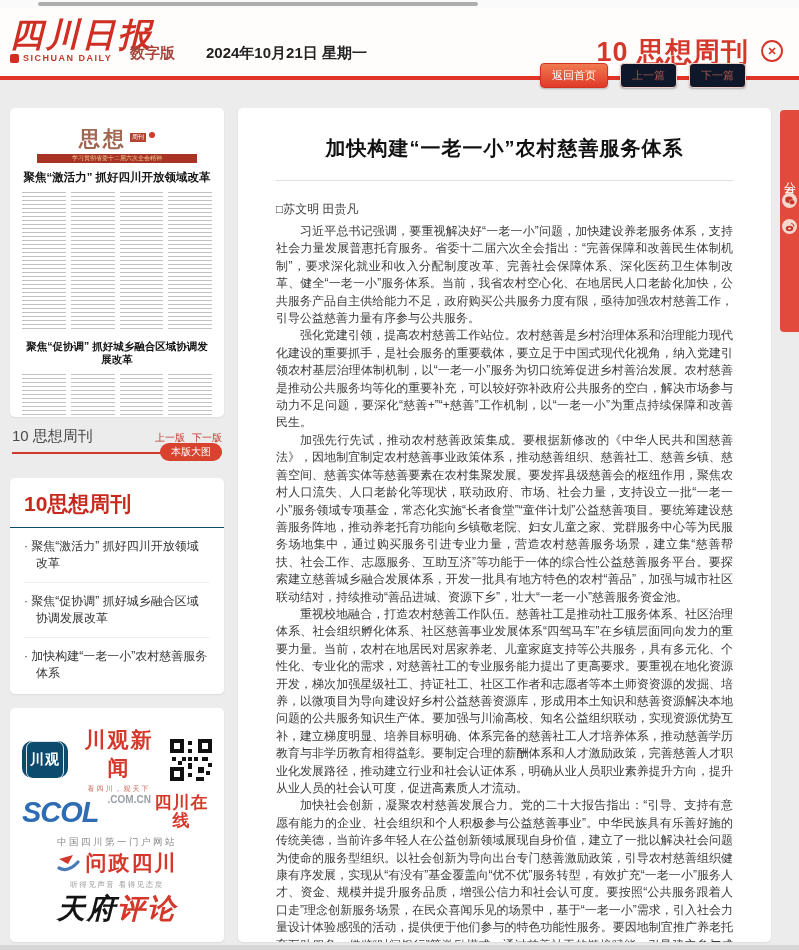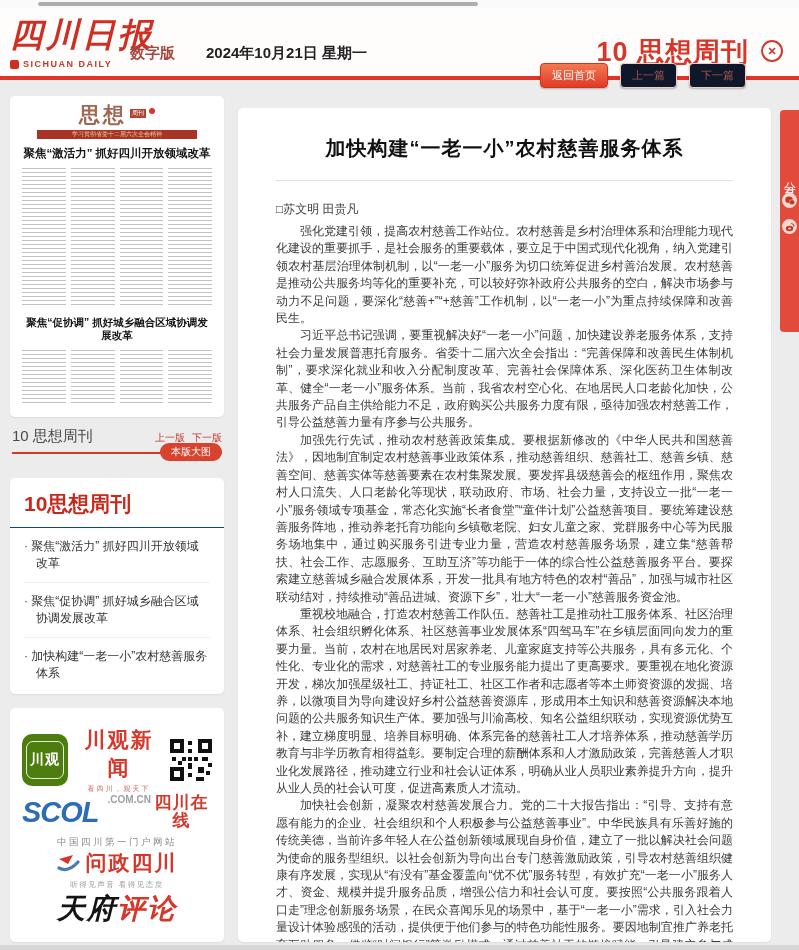--- a/index.html
+++ b/index.html
@@ -7,39 +7,39 @@
   .page { position:relative; width:799px; height:950px; background:#ececec; overflow:hidden; margin:0 auto; }
 
   
   .top-strip { position:absolute; top:0; left:0; right:0; height:8px; background:#fafafa; }
   .scroll-artifact { position:absolute; top:2px; left:38px; width:440px; height:4px; background:#aeaeae; border-radius:3px; }
 
   
   .hdr { position:absolute; top:8px; left:0; right:0; height:68px; background:#fffdfc; }
   .brand { position:absolute; left:10px; top:9px; }
   .brand-cn { font-family:"Liberation Serif",serif; font-weight:bold; font-style:italic; color:#cf2f23; font-size:33px; line-height:36px; letter-spacing:3px; }
-  .brand-en { display:flex; align-items:center; gap:4px; color:#c0392b; font-size:9px; font-weight:bold; letter-spacing:1.5px; margin-top:6px; }
+  .brand-en { display:flex; align-items:center; gap:4px; color:#c0392b; font-size:9px; font-weight:bold; letter-spacing:1.5px; margin-top:0; }
   .seal { width:9px; height:9px; background:#cf2f23; border-radius:2px; }
   .edition { position:absolute; left:130px; top:36px; color:#a8453c; font-size:15px; font-weight:bold; }
   .date { position:absolute; left:206px; top:36px; color:#222; font-size:15px; font-weight:bold; }
   .section-title { position:absolute; right:50px; top:26px; color:#d5372a; font-size:27px; font-weight:bold; letter-spacing:1px; }
   .close-icon { position:absolute; right:16px; top:32px; width:22px; height:22px; border:2px solid #d5372a; border-radius:50%; color:#d5372a; display:flex; align-items:center; justify-content:center; font-size:11px; font-weight:bold; cursor:pointer; background:#fff; }
   .red-line { position:absolute; top:76px; left:0; right:0; height:4px; background:#e03428; }
   .nav-row { position:absolute; top:63px; left:540px; display:flex; gap:12px; z-index:5; }
   .btn { font-size:11px; padding:4px 11px; border-radius:4px; box-shadow:0 1px 2px rgba(0,0,0,.25); cursor:pointer; font-family:inherit; }
   .btn-filled { background:linear-gradient(#f07a50,#e03a28); color:#fff; border:1px solid #cf3322; }
   .btn-outline { background:#0f172a; color:#a3574c; border:1px solid #f0cdc5; }
 
   
   .content { position:absolute; top:92px; left:10px; right:0; bottom:8px; display:flex; align-items:stretch; }
   .card { background:#fff; border-radius:5px; box-shadow:0 1px 2px rgba(0,0,0,.07); }
 
   
   .sidebar { width:214px; flex:none; display:flex; flex-direction:column; }
-  .thumb-card { height:334px; margin-top:4px; padding:4px 12px; cursor:pointer; overflow:hidden; }
+  .thumb-card { height:334px; margin-top:16px; padding:16px 12px; cursor:pointer; overflow:hidden; }
   .np-head { display:flex; justify-content:center; align-items:flex-start; gap:3px; margin-top:4px; }
   .np-masthead { font-family:"Liberation Serif",serif; font-size:21px; color:#a06752; font-weight:bold; letter-spacing:3px; line-height:22px; }
   .np-tag { font-size:6px; color:#fff; background:#b5412f; padding:1px 2px; margin-top:5px; line-height:7px; }
   .np-dot { width:6px; height:6px; background:#cf3a2b; border-radius:50%; margin-top:4px; }
   .np-banner { width:84%; margin:4px auto 0; background:#a93425; color:#eccf92; font-size:6px; line-height:9px; text-align:center; white-space:nowrap; overflow:hidden; }
   .np-h1 { font-size:11.5px; font-weight:bold; color:#141414; text-align:center; margin-top:7px; line-height:14px; }
   .np-cols { display:flex; gap:5px; margin-top:8px; }
   .np-col { flex:1; background:repeating-linear-gradient(#c2c2c2 0 1px, transparent 1px 4px); }
   .np-cols-a .np-col { height:138px; }
   .np-cols-b .np-col { height:56px; }
@@ -55,21 +55,21 @@
 
   .list-card { margin-top:24px; padding:12px 14px 2px; }
   .list-title { font-size:21px; color:#c9291d; font-weight:bold; margin:0 -14px; padding:0 14px 9px; border-bottom:1px solid #0c4a6e; }
   .list-item { font-size:12px; color:#333; line-height:17px; padding:10px 0 10px 12px; text-indent:-12px; border-bottom:1px solid #f0f0f0; cursor:pointer; }
   .list-item:last-child { border-bottom:none; }
   .list-item::before { content:"· "; color:#333; }
 
   .partners-card { margin-top:14px; flex:1; padding:18px 12px 14px; display:flex; flex-direction:column; justify-content:space-between; align-items:center; }
   .partner { cursor:pointer; }
   .pt-cg { display:flex; align-items:center; gap:7px; width:100%; }
-  .cg-icon { width:46px; height:52px; background:#4d7c0f; border-radius:10px; flex:none; display:flex; align-items:center; justify-content:center; }
+  .cg-icon { width:46px; height:37px; background:#0c4a6e; border-radius:10px; flex:none; display:flex; align-items:center; justify-content:center; }
   .cg-icon-inner { width:38px; height:38px; border:1px solid rgba(255,255,255,.85); border-radius:7px; display:flex; align-items:center; justify-content:center; color:#fff; font-size:14px; font-weight:bold; letter-spacing:1px; }
   .cg-mid { flex:1; text-align:center; }
   .cg-name { color:#d5372a; font-size:21px; font-weight:bold; font-family:"Liberation Serif",serif; letter-spacing:2px; }
   .cg-tag { color:#c96a5c; font-size:7px; letter-spacing:2px; margin-top:2px; }
   .qr { width:42px; height:42px; flex:none; }
 
   .pt-scol { text-align:center; }
   .scol-row { display:flex; align-items:center; justify-content:center; gap:9px; }
   .scol-logo { color:#2e6db4; font-size:29px; font-weight:bold; font-style:italic; letter-spacing:-1px; }
   .scol-right { display:flex; flex-direction:row; align-items:flex-start; line-height:1.1; }
@@ -234,22 +234,22 @@
         <div class="partner pt-tf">
           <span class="tf-black">天府</span><span class="tf-red">评论</span>
         </div>
       </div>
     </aside>
 
     <article class="card article-card">
       <h1 class="art-title">加快构建“一老一小”农村慈善服务体系</h1>
       <div class="divider"></div>
       <div class="author">□苏文明 田贵凡</div>
+      <p class="para">习近平总书记强调，要重视解决好“一老一小”问题，加快建设养老服务体系，支持社会力量发展普惠托育服务。省委十二届六次全会指出：“完善保障和改善民生体制机制”，要求深化就业和收入分配制度改革、完善社会保障体系、深化医药卫生体制改革、健全“一老一小”服务体系。当前，我省农村空心化、在地居民人口老龄化加快，公共服务产品自主供给能力不足，政府购买公共服务力度有限，亟待加强农村慈善工作，引导公益慈善力量有序参与公共服务。</p>
       <p class="para">强化党建引领，提高农村慈善工作站位。农村慈善是乡村治理体系和治理能力现代化建设的重要抓手，是社会服务的重要载体，要立足于中国式现代化视角，纳入党建引领农村基层治理体制机制，以“一老一小”服务为切口统筹促进乡村善治发展。农村慈善是推动公共服务均等化的重要补充，可以较好弥补政府公共服务的空白，解决市场参与动力不足问题，要深化“慈善+”“+慈善”工作机制，以“一老一小”为重点持续保障和改善民生。</p>
-      <p class="para">习近平总书记强调，要重视解决好“一老一小”问题，加快建设养老服务体系，支持社会力量发展普惠托育服务。省委十二届六次全会指出：“完善保障和改善民生体制机制”，要求深化就业和收入分配制度改革、完善社会保障体系、深化医药卫生体制改革、健全“一老一小”服务体系。当前，我省农村空心化、在地居民人口老龄化加快，公共服务产品自主供给能力不足，政府购买公共服务力度有限，亟待加强农村慈善工作，引导公益慈善力量有序参与公共服务。</p>
       <p class="para">加强先行先试，推动农村慈善政策集成。要根据新修改的《中华人民共和国慈善法》，因地制宜制定农村慈善事业政策体系，推动慈善组织、慈善社工、慈善乡镇、慈善空间、慈善实体等慈善要素在农村集聚发展。要发挥县级慈善会的枢纽作用，聚焦农村人口流失、人口老龄化等现状，联动政府、市场、社会力量，支持设立一批“一老一小”服务领域专项基金，常态化实施“长者食堂”“童伴计划”公益慈善项目。要统筹建设慈善服务阵地，推动养老托育功能向乡镇敬老院、妇女儿童之家、党群服务中心等为民服务场地集中，通过购买服务引进专业力量，营造农村慈善服务场景，建立集“慈善帮扶、社会工作、志愿服务、互助互济”等功能于一体的综合性公益慈善服务平台。要探索建立慈善城乡融合发展体系，开发一批具有地方特色的农村“善品”，加强与城市社区联动结对，持续推动“善品进城、资源下乡”，壮大“一老一小”慈善服务资金池。</p>
       <p class="para">重视校地融合，打造农村慈善工作队伍。慈善社工是推动社工服务体系、社区治理体系、社会组织孵化体系、社区慈善事业发展体系“四驾马车”在乡镇层面同向发力的重要力量。当前，农村在地居民对居家养老、儿童家庭支持等公共服务，具有多元化、个性化、专业化的需求，对慈善社工的专业服务能力提出了更高要求。要重视在地化资源开发，梯次加强星级社工、持证社工、社区工作者和志愿者等本土师资资源的发掘、培养，以微项目为导向建设好乡村公益慈善资源库，形成用本土知识和慈善资源解决本地问题的公共服务知识生产体。要加强与川渝高校、知名公益组织联动，实现资源优势互补，建立梯度明显、培养目标明确、体系完备的慈善社工人才培养体系，推动慈善学历教育与非学历教育相得益彰。要制定合理的薪酬体系和人才激励政策，完善慈善人才职业化发展路径，推动建立行业和社会认证体系，明确从业人员职业素养提升方向，提升从业人员的社会认可度，促进高素质人才流动。</p>
       <p class="para">加快社会创新，凝聚农村慈善发展合力。党的二十大报告指出：“引导、支持有意愿有能力的企业、社会组织和个人积极参与公益慈善事业”。中华民族具有乐善好施的传统美德，当前许多年轻人在公益创新领域展现自身价值，建立了一批以解决社会问题为使命的服务型组织。以社会创新为导向出台专门慈善激励政策，引导农村慈善组织健康有序发展，实现从“有没有”基金覆盖向“优不优”服务转型，有效扩充“一老一小”服务人才、资金、规模并提升服务品质，增强公信力和社会认可度。要按照“公共服务跟着人口走”理念创新服务场景，在民众喜闻乐见的场景中，基于“一老一小”需求，引入社会力量设计体验感强的活动，提供便于他们参与的特色功能性服务。要因地制宜推广养老托育互助服务，借鉴“时间银行”等激励模式，通过慈善社工的链接赋能，引导建立参与成本低、质量高的农村服务供给。</p>
 
     </article>
   </div>
 
   <div class="share-bar">
     <span class="share-label">分享</span>
     <span class="share-circle">

